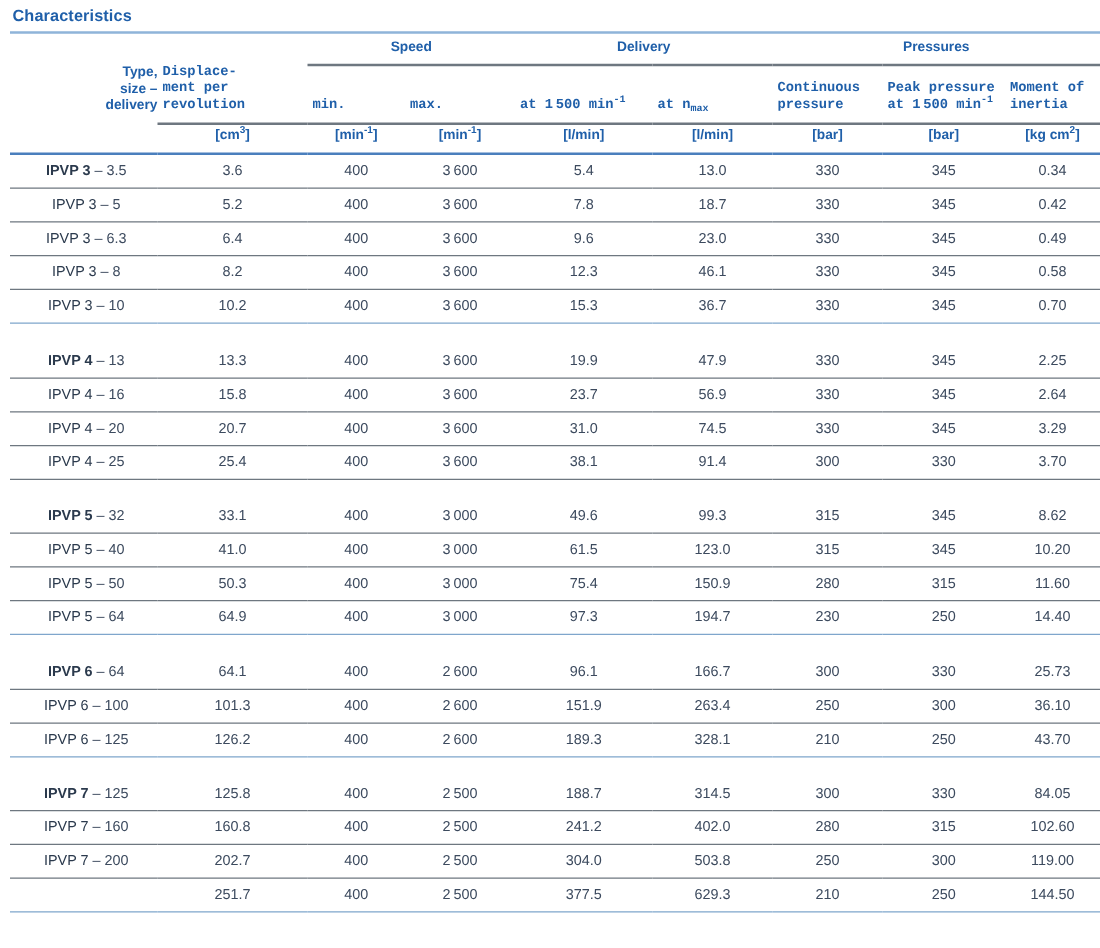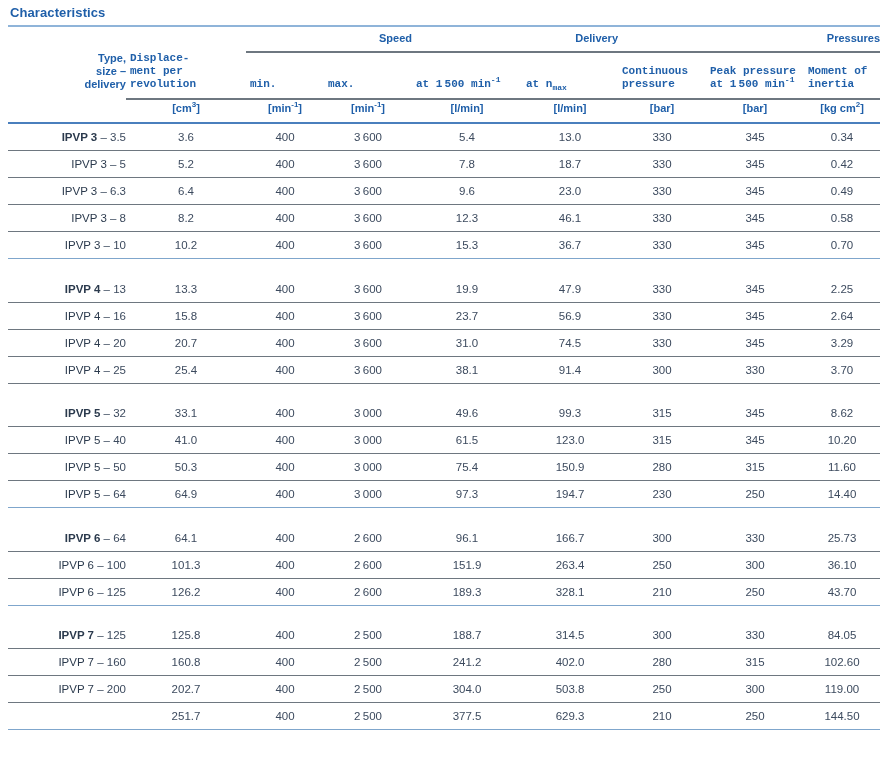--- a/index.html
+++ b/index.html
@@ -54,21 +54,21 @@
     font-weight: bold;
     font-size: 11px;
     padding: 0;
     vertical-align: bottom;
     text-align: center;
     line-height: 14px;
   }
   th.left { text-align: left; padding-left: 4px; font-family: Liberation Mono, monospace; }
 
   
-  tr.grp-title th { height: 20px; vertical-align: bottom; padding-bottom: 2px; text-align: right; }
+  tr.grp-title th { height: 20px; vertical-align: bottom; padding-bottom: 2px; }
 
   
   tr.grp-rule td {
     padding: 0;
     height: 5px;
   }
   tr.grp-rule td.ruled { border-bottom: 2px solid #6e7780; }
 
   
   tr.sub th {
@@ -101,21 +101,21 @@
   
   tbody td {
     text-align: center;
     padding: 7px 0 6px 0;
     font-size: 11.5px;
     color: #3c4a5e;
     border-bottom: 1.3px solid #6e7780;
     line-height: 13px;
   }
   tbody td.type {
-    text-align: right;
+    text-align: center;
     padding-left: 4px;
   }
   tbody tr.grp-last td {
     border-bottom: 1.6px solid #7fa6cc;
     padding-bottom: 6px;
   }
   tbody tr.grp-gap td {
     border-bottom: none;
     height: 17px;
     padding: 0;

